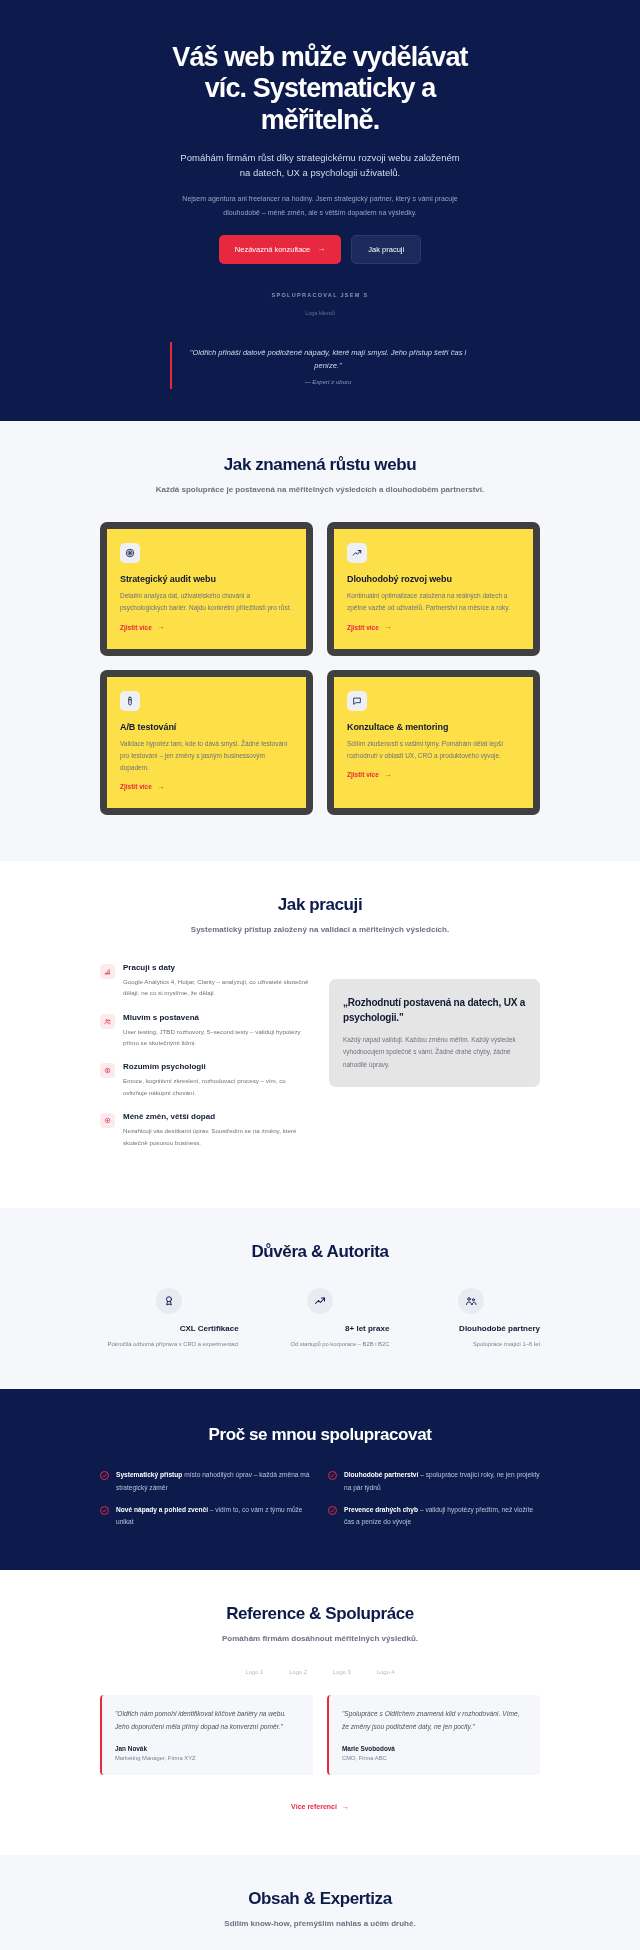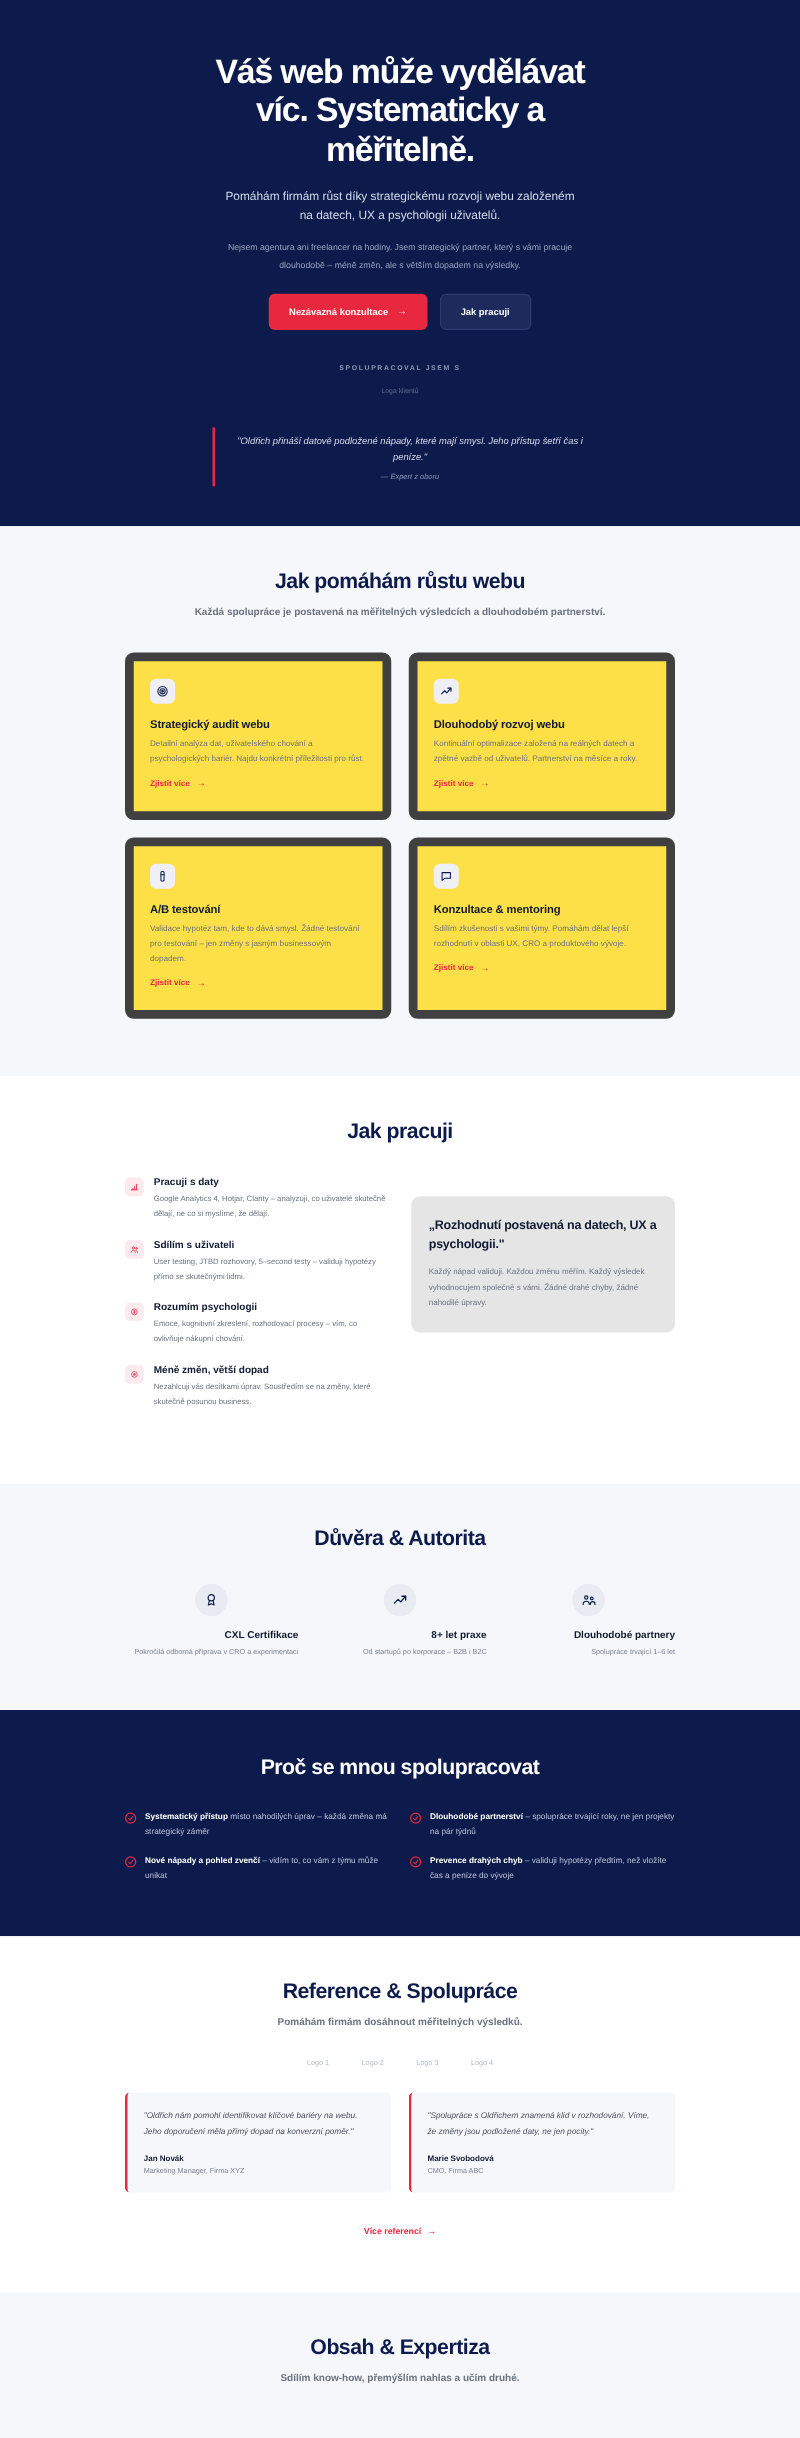--- a/index.html
+++ b/index.html
@@ -68,21 +68,21 @@
     display: flex;
     justify-content: center;
     gap: 10px;
     margin-top: 16px;
   }
   .btn {
     display: inline-flex;
     align-items: center;
     gap: 7px;
     font-size: 7.5px;
-    font-weight: 700;
+    font-weight: 400;
     border-radius: 5px;
     padding: 9px 16px;
     cursor: pointer;
     border: none;
     white-space: nowrap;
   }
   .btn-primary { background: #e8283f; color: #ffffff; }
   .btn-ghost {
     background: #1c2a5c;
     color: #ffffff;
@@ -362,21 +362,21 @@
   <div class="collab-logos">Loga klientů</div>
 
   <div class="hero-quote">
     <p>"Oldřich přináší datově podložené nápady, které mají smysl. Jeho přístup šetří čas i peníze."</p>
     <div class="cite">— Expert z oboru</div>
   </div>
 </section>
 
 <section class="services">
   <div class="wrap">
-    <h2 class="sec-title">Jak pomáhám růstu webu</h2>
+    <h2 class="sec-title">Jak znamená růstu webu</h2>
     <p class="sec-sub">Každá spolupráce je postavená na měřitelných výsledcích a dlouhodobém partnerství.</p>
 
     <div class="cards-2">
 
       <div class="card">
         <div class="card-icon">
           <svg width="10" height="10" viewBox="0 0 24 24" fill="none" stroke="#0d1b4c" stroke-width="2">
             <circle cx="12" cy="12" r="9"></circle>
               <circle cx="12" cy="12" r="5"></circle>
               <circle cx="12" cy="12" r="1.6" fill="#0d1b4c"></circle>
@@ -434,20 +434,21 @@
         </span>
       </div>
 
     </div>
   </div>
 </section>
 
 <section class="process">
   <div class="wrap">
     <h2 class="sec-title">Jak pracuji</h2>
+    <p class="sec-sub">Systematický přístup založený na validaci a měřitelných výsledcích.</p>
 
     <div class="process-grid">
       <div>
 
         <div class="step">
           <div class="step-icon">
             <svg width="7" height="7" viewBox="0 0 24 24" fill="none" stroke="#e8283f" stroke-width="2.4" stroke-linecap="round">
               <line x1="4" y1="20" x2="4" y2="20"></line>
                 <line x1="4" y1="20" x2="20" y2="20"></line>
               <line x1="8" y1="16" x2="8" y2="20"></line>
@@ -464,21 +465,21 @@
         <div class="step">
           <div class="step-icon">
             <svg width="7" height="7" viewBox="0 0 24 24" fill="none" stroke="#e8283f" stroke-width="2.2" stroke-linecap="round">
               <circle cx="9" cy="8" r="3"></circle>
                 <path d="M3 20c0-3.3 2.7-5.5 6-5.5s6 2.2 6 5.5"></path>
               <circle cx="17.5" cy="9" r="2.2"></circle>
                 <path d="M16 14.8c2.8.2 4.5 2.2 4.5 5.2"></path>
             </svg>
           </div>
           <div>
-            <h4>Sdílím s uživateli</h4>
+            <h4>Mluvím s postavená</h4>
             <p>User testing, JTBD rozhovory, 5–second testy – validuji hypotézy přímo se skutečnými lidmi.</p>
           </div>
         </div>
 
         <div class="step">
           <div class="step-icon">
             <svg width="7" height="7" viewBox="0 0 24 24" fill="none" stroke="#e8283f" stroke-width="2">
               <circle cx="12" cy="12" r="8"></circle>
                 <path d="M12 7v10M8.5 9.5h7M8.5 14.5h7"></path>
             </svg>

